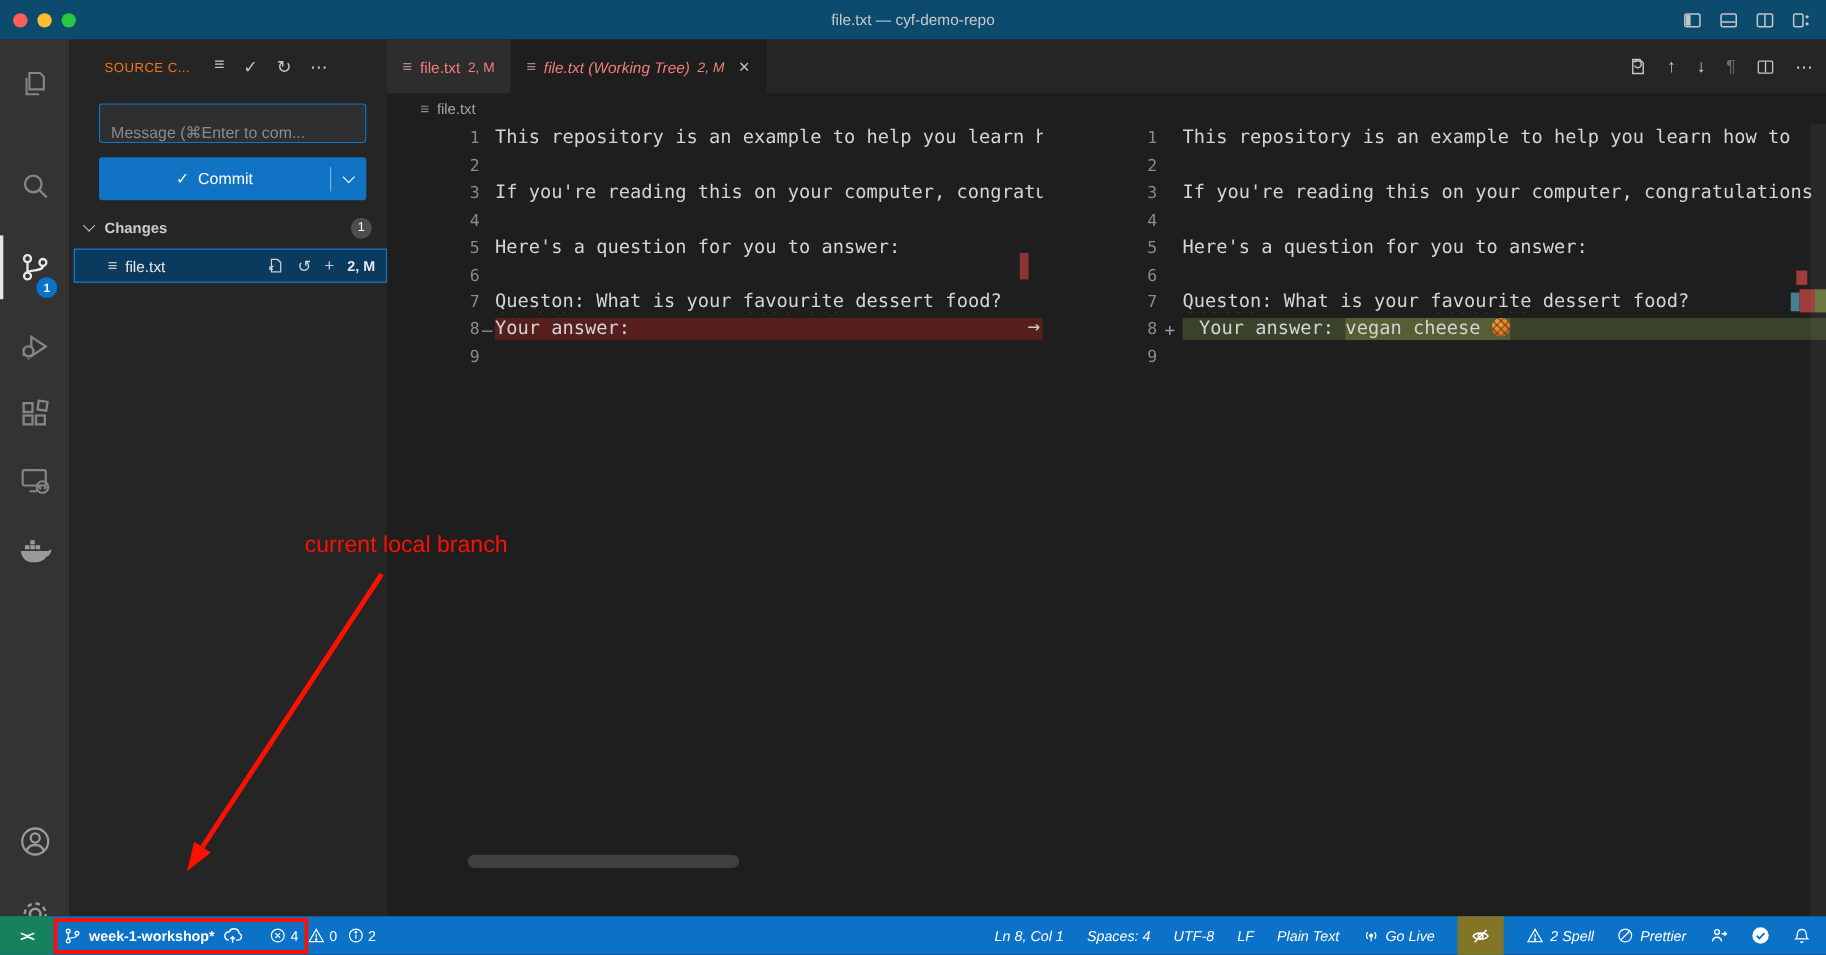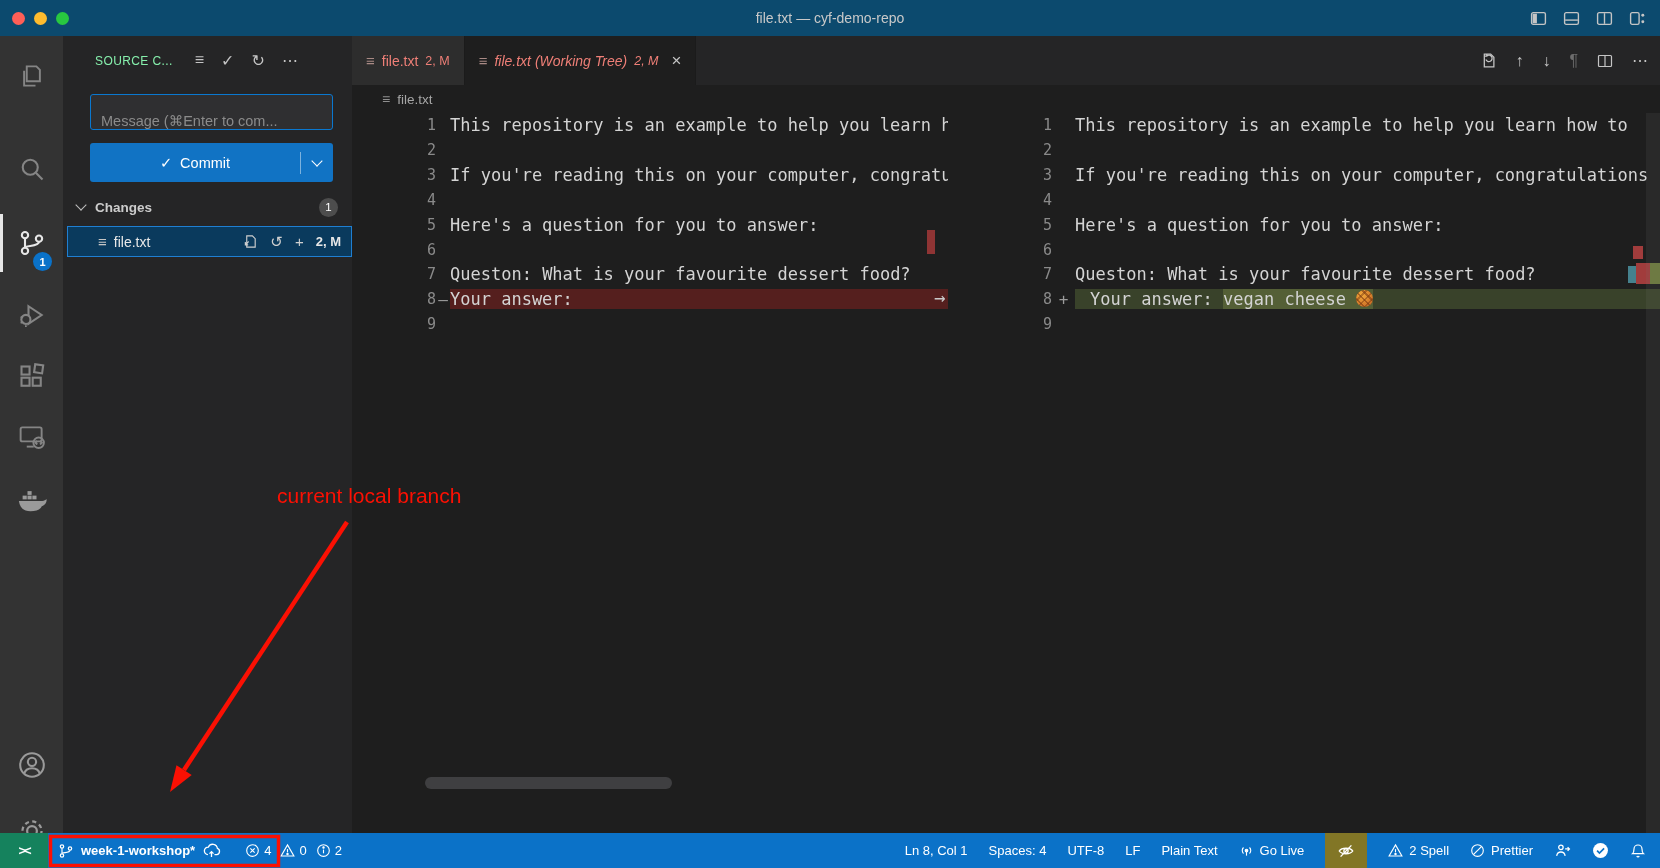--- a/index.html
+++ b/index.html
@@ -26,21 +26,21 @@
                    background:#e7e7e7; }
   .act-badge { position:absolute; border-radius:50%; background:#0a72c9; color:#fff;
                font-size:11px; font-weight:700; width:19px; height:19px; display:flex;
                align-items:center; justify-content:center; }
 
   
   .sidebar { position:absolute; left:63px; top:36px; width:289px; bottom:35px;
              background:#252526; }
   .sc-header { position:absolute; left:0; top:0; width:289px; height:49px;
                display:flex; align-items:center; }
-  .sc-title { color:#86efac; font-size:12px; letter-spacing:.4px; margin-left:32px; }
+  .sc-title { color:#f97316; font-size:12px; letter-spacing:.4px; margin-left:32px; }
   .sc-actions { display:flex; gap:17px; margin-left:22px; color:#c5c5c5; font-size:16px; }
   .msg-input { position:absolute; left:27px; top:58px; width:243px; height:36px;
                background:#2f2f31; border:1px solid #0a78d0; border-radius:3px;
                color:#8b8b8b; font-size:14.5px; display:flex; align-items:flex-end;
                padding-left:10px; }
   .commit-btn { position:absolute; left:27px; top:107px; width:243px; height:39px;
                 background:#1173c4; border-radius:3px; display:flex; align-items:center;
                 color:#fff; font-size:14.5px; }
   .commit-main { flex:1; display:flex; align-items:center; justify-content:center; gap:8px; }
   .commit-divider { width:1px; height:22px; background:rgba(255,255,255,.45); }
@@ -115,21 +115,21 @@
              background:#3f3f41; border-radius:6px; }
   .vscroll-right { position:absolute; left:1646px; top:113px; width:14px; bottom:35px;
                    background:rgba(121,121,121,.12); }
 
   
   .statusbar { position:absolute; left:0; bottom:0; width:1660px; height:35px;
                background:#0b72c8; display:flex; align-items:center; color:#fff;
                font-size:13px; z-index:40; }
   .sb-left { display:flex; align-items:center; height:100%; }
   .sb-right { margin-left:auto; display:flex; align-items:center; gap:21px;
-              padding-right:14px; height:100%; }
+              padding-right:14px; height:100%;font-style:italic; }
   .sb-item { display:flex; align-items:center; gap:6px; height:100%; }
   .remote { width:48px; justify-content:center; background:#15825d; }
   .remote-glyph { font-weight:700; letter-spacing:-2px; font-size:13px; }
   .branch { margin-left:10px; gap:7px; }
   .problems { margin-left:24px; gap:9px; }
   .pgroup { display:flex; align-items:center; gap:4px; }
   .olive { background:#827626; padding:0 12px; }
 
   
   .annotation-layer { position:absolute; left:0; top:0; width:1660px; height:868px;

